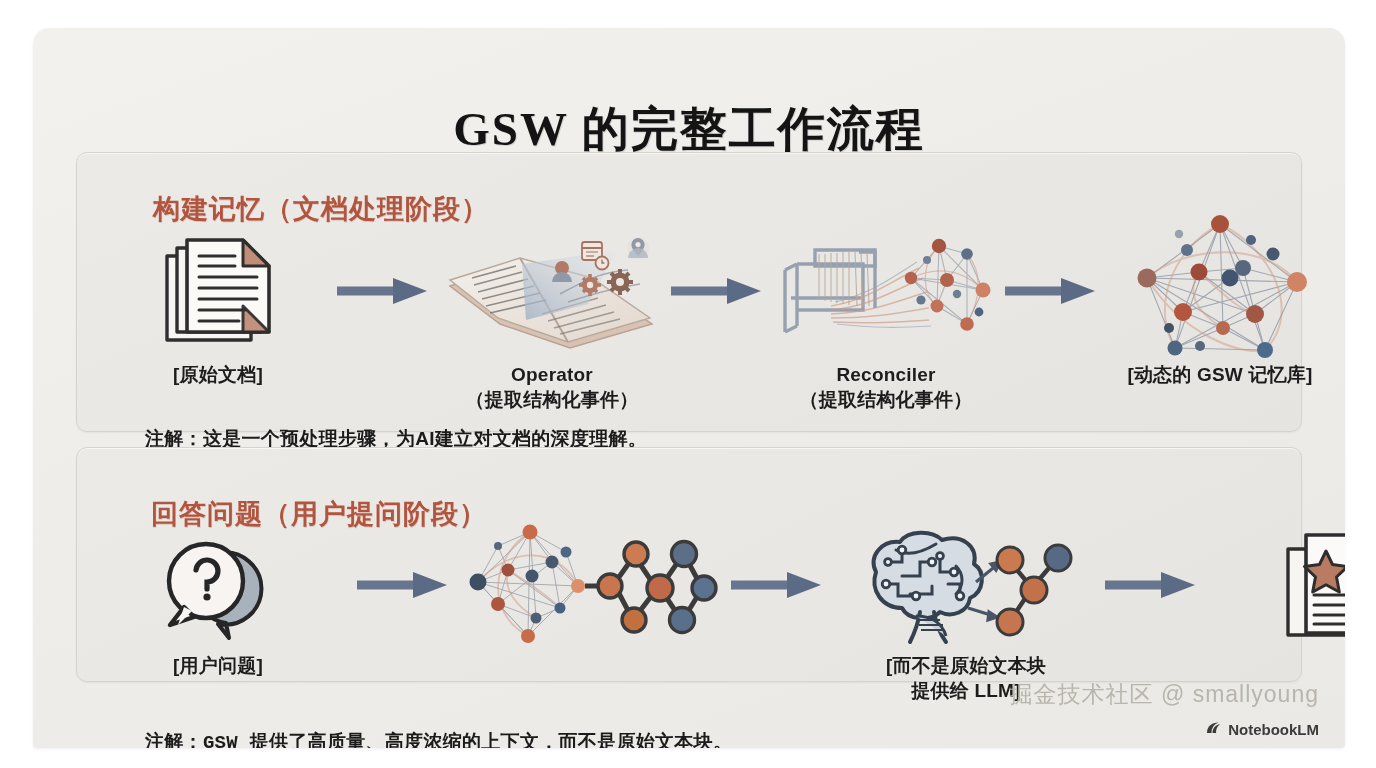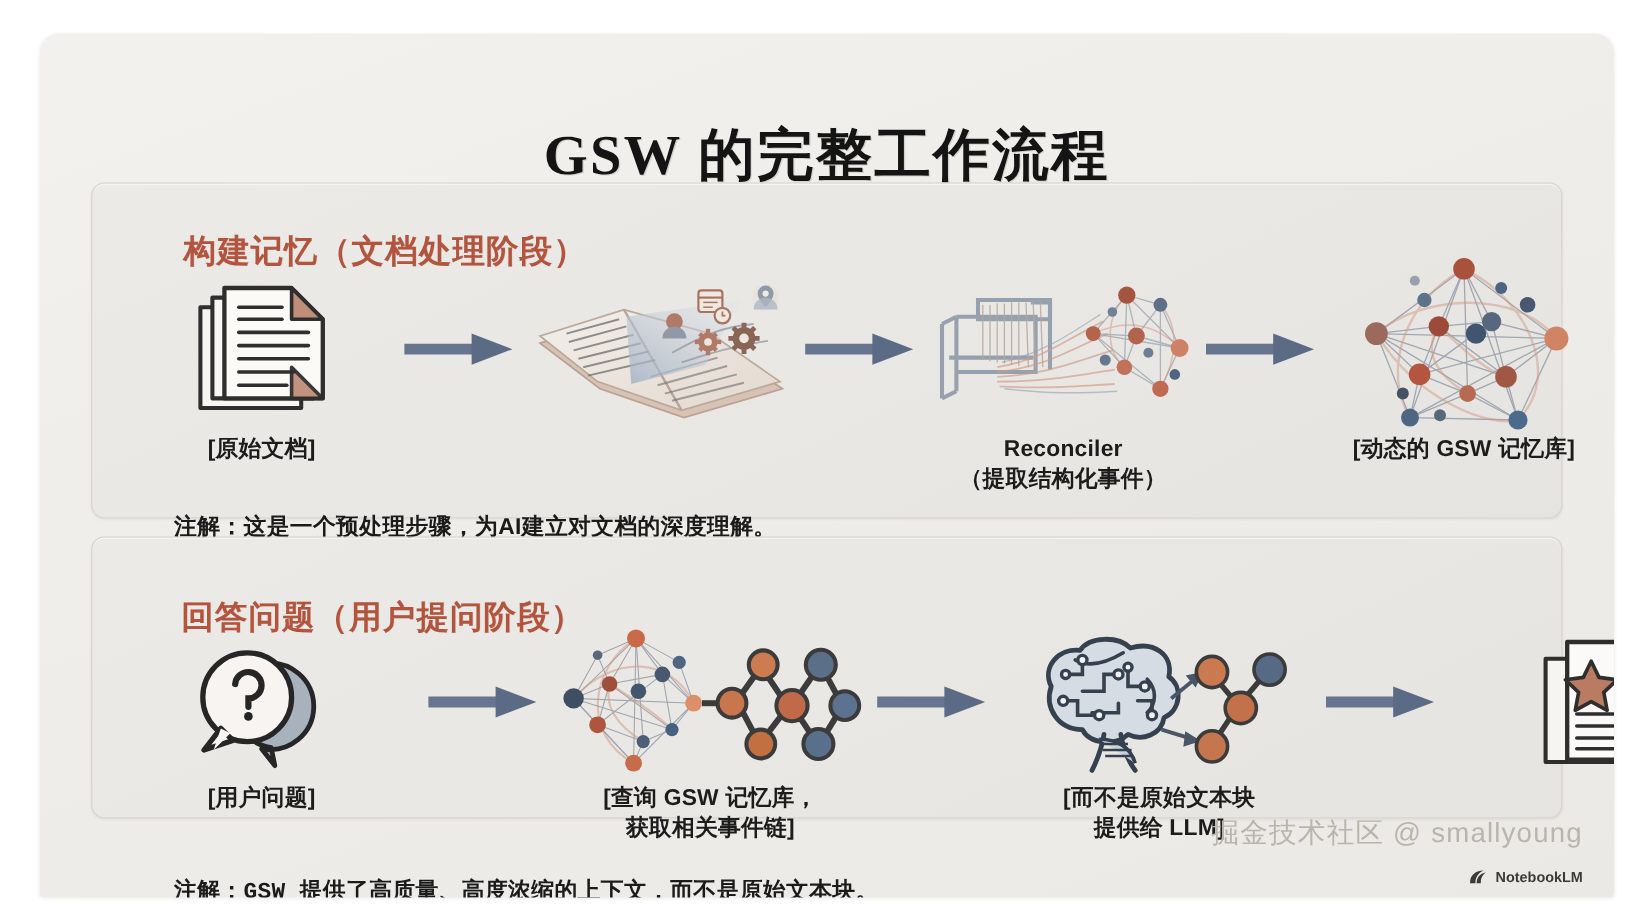--- a/index.html
+++ b/index.html
@@ -143,23 +143,23 @@
     font-size: 23px;
     color: #b9b5ac;
     letter-spacing: 1px;
     white-space: nowrap;
   }
   .nblm {
     position: absolute;
     right: 26px;
     bottom: 10px;
     display: flex;
-    align-items: flex-end;
+    align-items: flex-start;
     gap: 6px;
-    font-size: 12px;
+    font-size: 15px;
     font-weight: bold;
     color: #3b3b3b;
   }
 
   svg { display: block; overflow: visible; }
 </style>
 </head>
 <body>
 
 <div id="slide">
@@ -290,20 +290,22 @@
                   <line x1="169" y1="45" x2="172" y2="48"></line>
                     <line x1="184" y1="60" x2="187" y2="63"></line>
                   <line x1="184" y1="48" x2="187" y2="45"></line>
                     <line x1="169" y1="63" x2="172" y2="60"></line>
                 </g>
               </g>
               <circle cx="178" cy="54" r="4" fill="#ece6e1"></circle>
             </g>
           </svg>
         </div>
+        <div class="step-label">Operator
+（提取结构化事件）</div>
       </div>
 
       <div class="arrow">
         <svg width="100" height="30" viewBox="0 0 100 30">
           <path d="M2 15 h64" stroke="#67758f" stroke-width="9"></path>
           <path d="M58 2 L92 15 L58 28 z" fill="#5c6b85"></path>
         </svg>
       </div>
 
       <div class="step">
@@ -508,22 +510,20 @@
               <circle cx="142" cy="60" r="12" fill="#c9764f"></circle>
               <circle cx="168" cy="28" r="12" fill="#cd7c52"></circle>
               <circle cx="166" cy="94" r="12" fill="#c2703f"></circle>
               <circle cx="192" cy="62" r="13" fill="#c06a49"></circle>
               <circle cx="216" cy="28" r="12.5" fill="#5c6f89"></circle>
               <circle cx="214" cy="94" r="12.5" fill="#59708d"></circle>
               <circle cx="236" cy="62" r="12" fill="#5b7290"></circle>
             </g>
           </svg>
         </div>
-        <div class="step-label">[查询 GSW 记忆库，
-获取相关事件链]</div>
       </div>
 
       <div class="arrow">
         <svg width="100" height="30" viewBox="0 0 100 30">
           <path d="M2 15 h64" stroke="#67758f" stroke-width="9"></path>
           <path d="M58 2 L92 15 L58 28 z" fill="#5c6b85"></path>
         </svg>
       </div>
 
       <div class="step">

